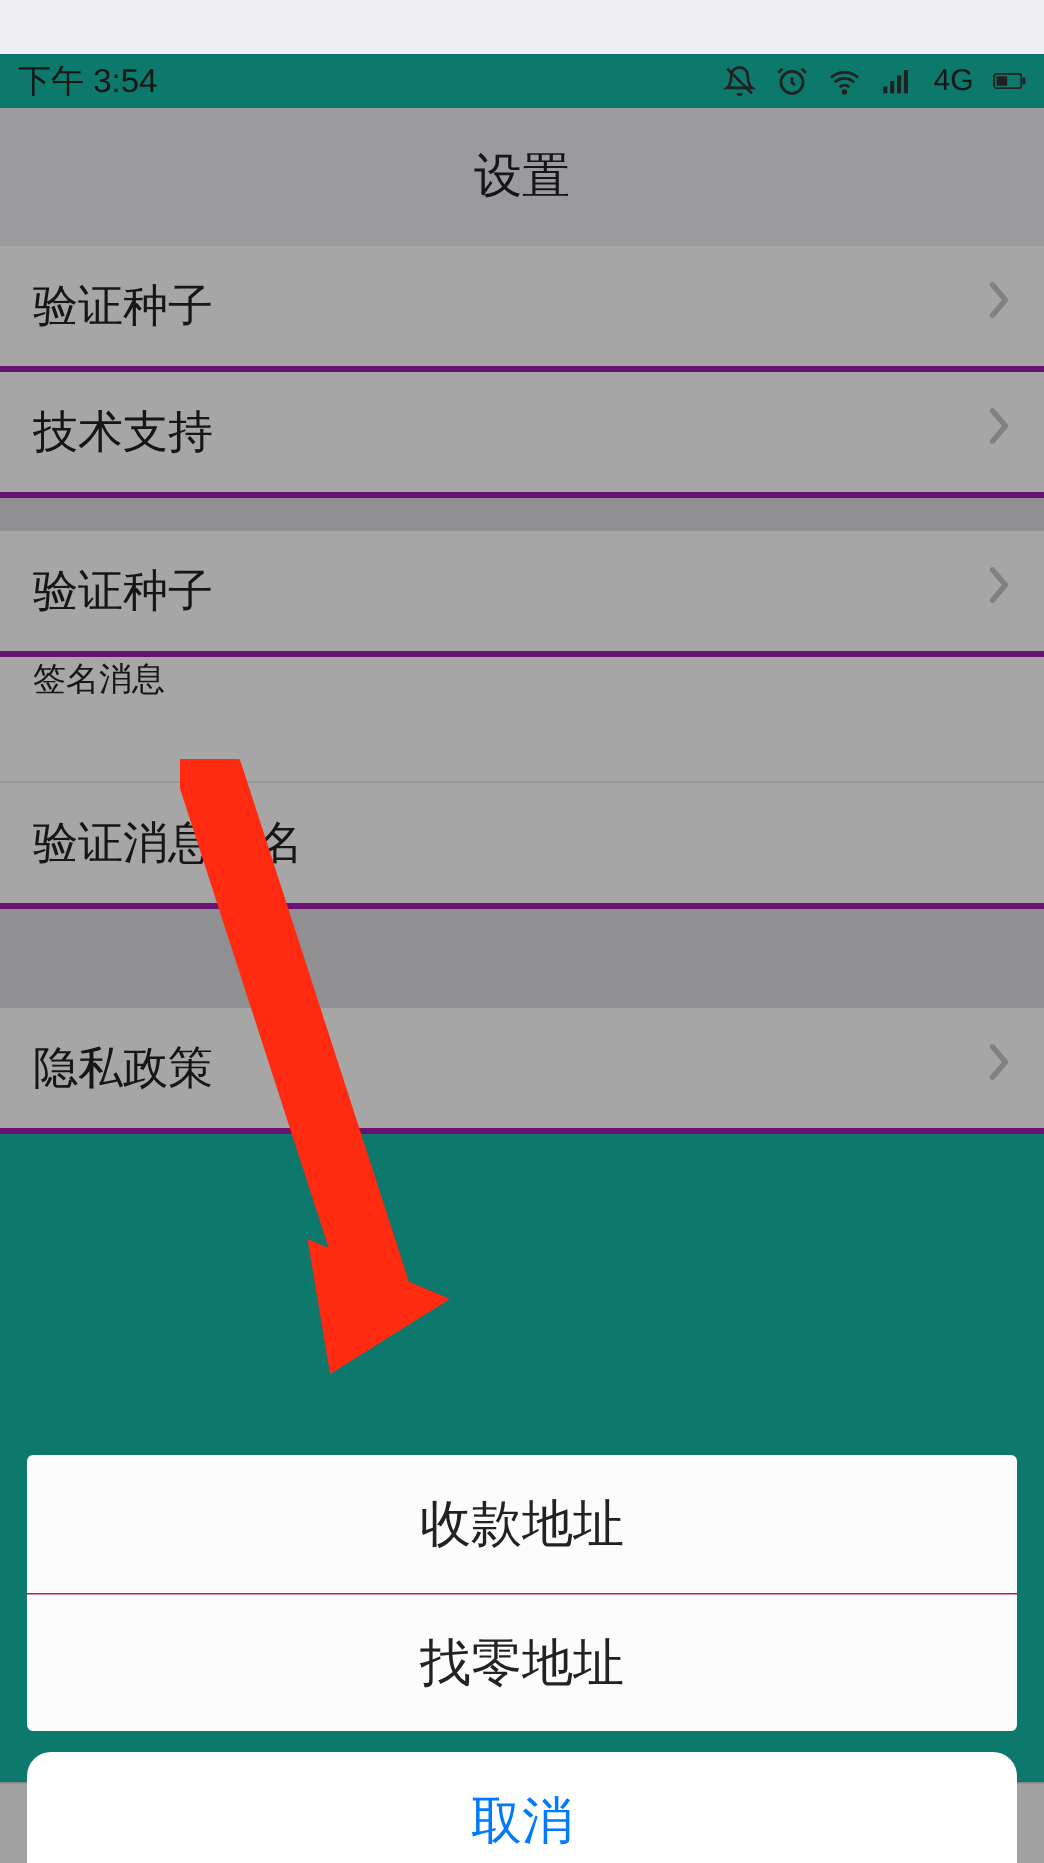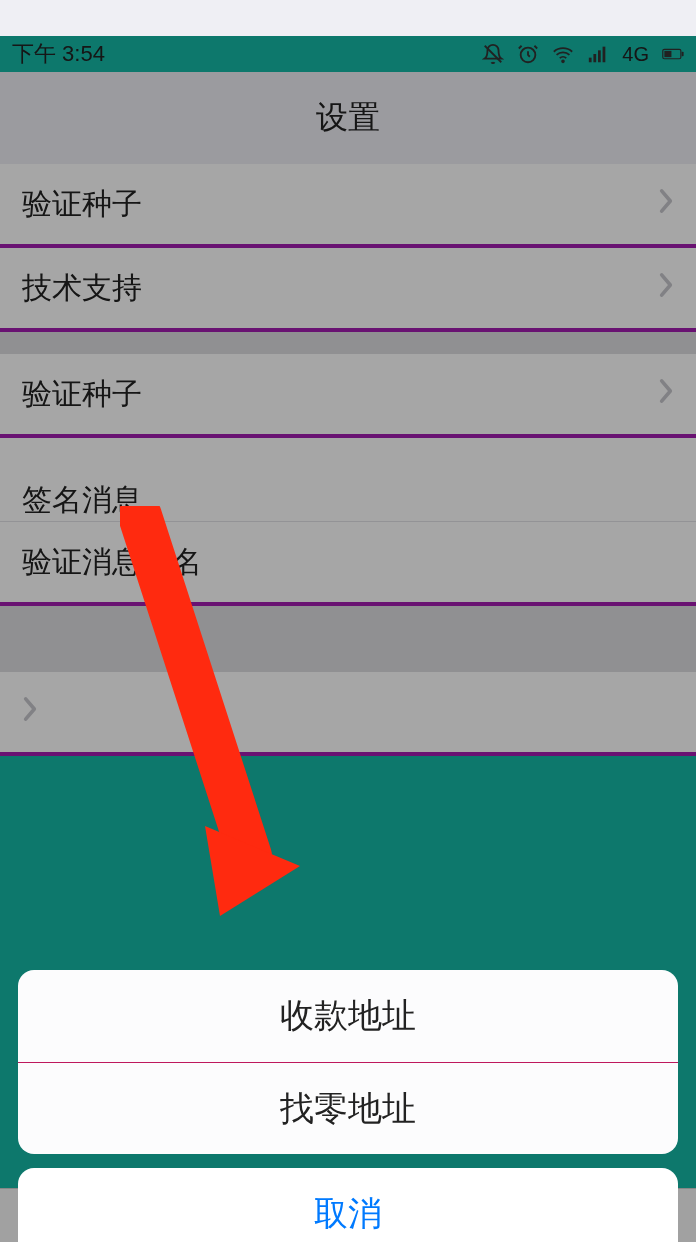--- a/index.html
+++ b/index.html
@@ -55,23 +55,23 @@
       color: #222;
     }
     .row .label { }
     .chevron { color: #c7c7cc; }
     .group-gap { height: 22px; background: #dedee1; }
     .no-chevron .chevron { visibility: hidden; }
     .section-title-row {
       background:#fff;
       height:84px;
       display:flex;
-      align-items:flex-end;
+      align-items:flex-start;
       padding:0 22px;
-      font-size:30px;
+      font-size:22px;
       color:#222;
       border-bottom:1px solid #e2e2e6;
     }
     
     .tab-bar {
       position: absolute;
       bottom: 0; left: 0; right: 0;
       height: 90px;
       background: #f8f8f8;
       border-top: 1px solid #d0d0d0;
@@ -89,21 +89,21 @@
       inset: 0;
       background: rgba(0,0,0,0.35);
     }
     
     .action-sheet {
       position: absolute;
       left: 18px; right: 18px; bottom: 18px;
     }
     .sheet-group {
       background: #fcfcfd;
-      border-radius: 16px;
+      border-radius: 4px;
       overflow: hidden;
     }
     .sheet-option, .sheet-cancel {
       height: 92px;
       display:flex;
       align-items:center;
       justify-content:center;
       font-size: 34px;
       color: #222;
     }
@@ -199,20 +199,21 @@
           <span class="chevron" style="visibility: hidden;"><svg class="chevron" width="16" height="26" viewBox="0 0 10 18" fill="none" stroke="currentColor" stroke-width="2.5" stroke-linecap="round" stroke-linejoin="round">
               <polyline points="2,2 8,9 2,16"></polyline>
             </svg></span>
         </div>
       </div>
       <div class="group-gap"></div>
       <div class="group-gap"></div>
       <div class="group-gap"></div>
       <div class="group">
         <div class="row">
+          <span class="label">隐私政策</span>
           <span class="chevron"><svg class="chevron" width="16" height="26" viewBox="0 0 10 18" fill="none" stroke="currentColor" stroke-width="2.5" stroke-linecap="round" stroke-linejoin="round">
               <polyline points="2,2 8,9 2,16"></polyline>
             </svg></span>
         </div>
       </div>
     </div>
 
   <div class="tab-bar">
     <div class="tab">
       <svg width="30" height="30" viewBox="0 0 24 24" fill="#888">

